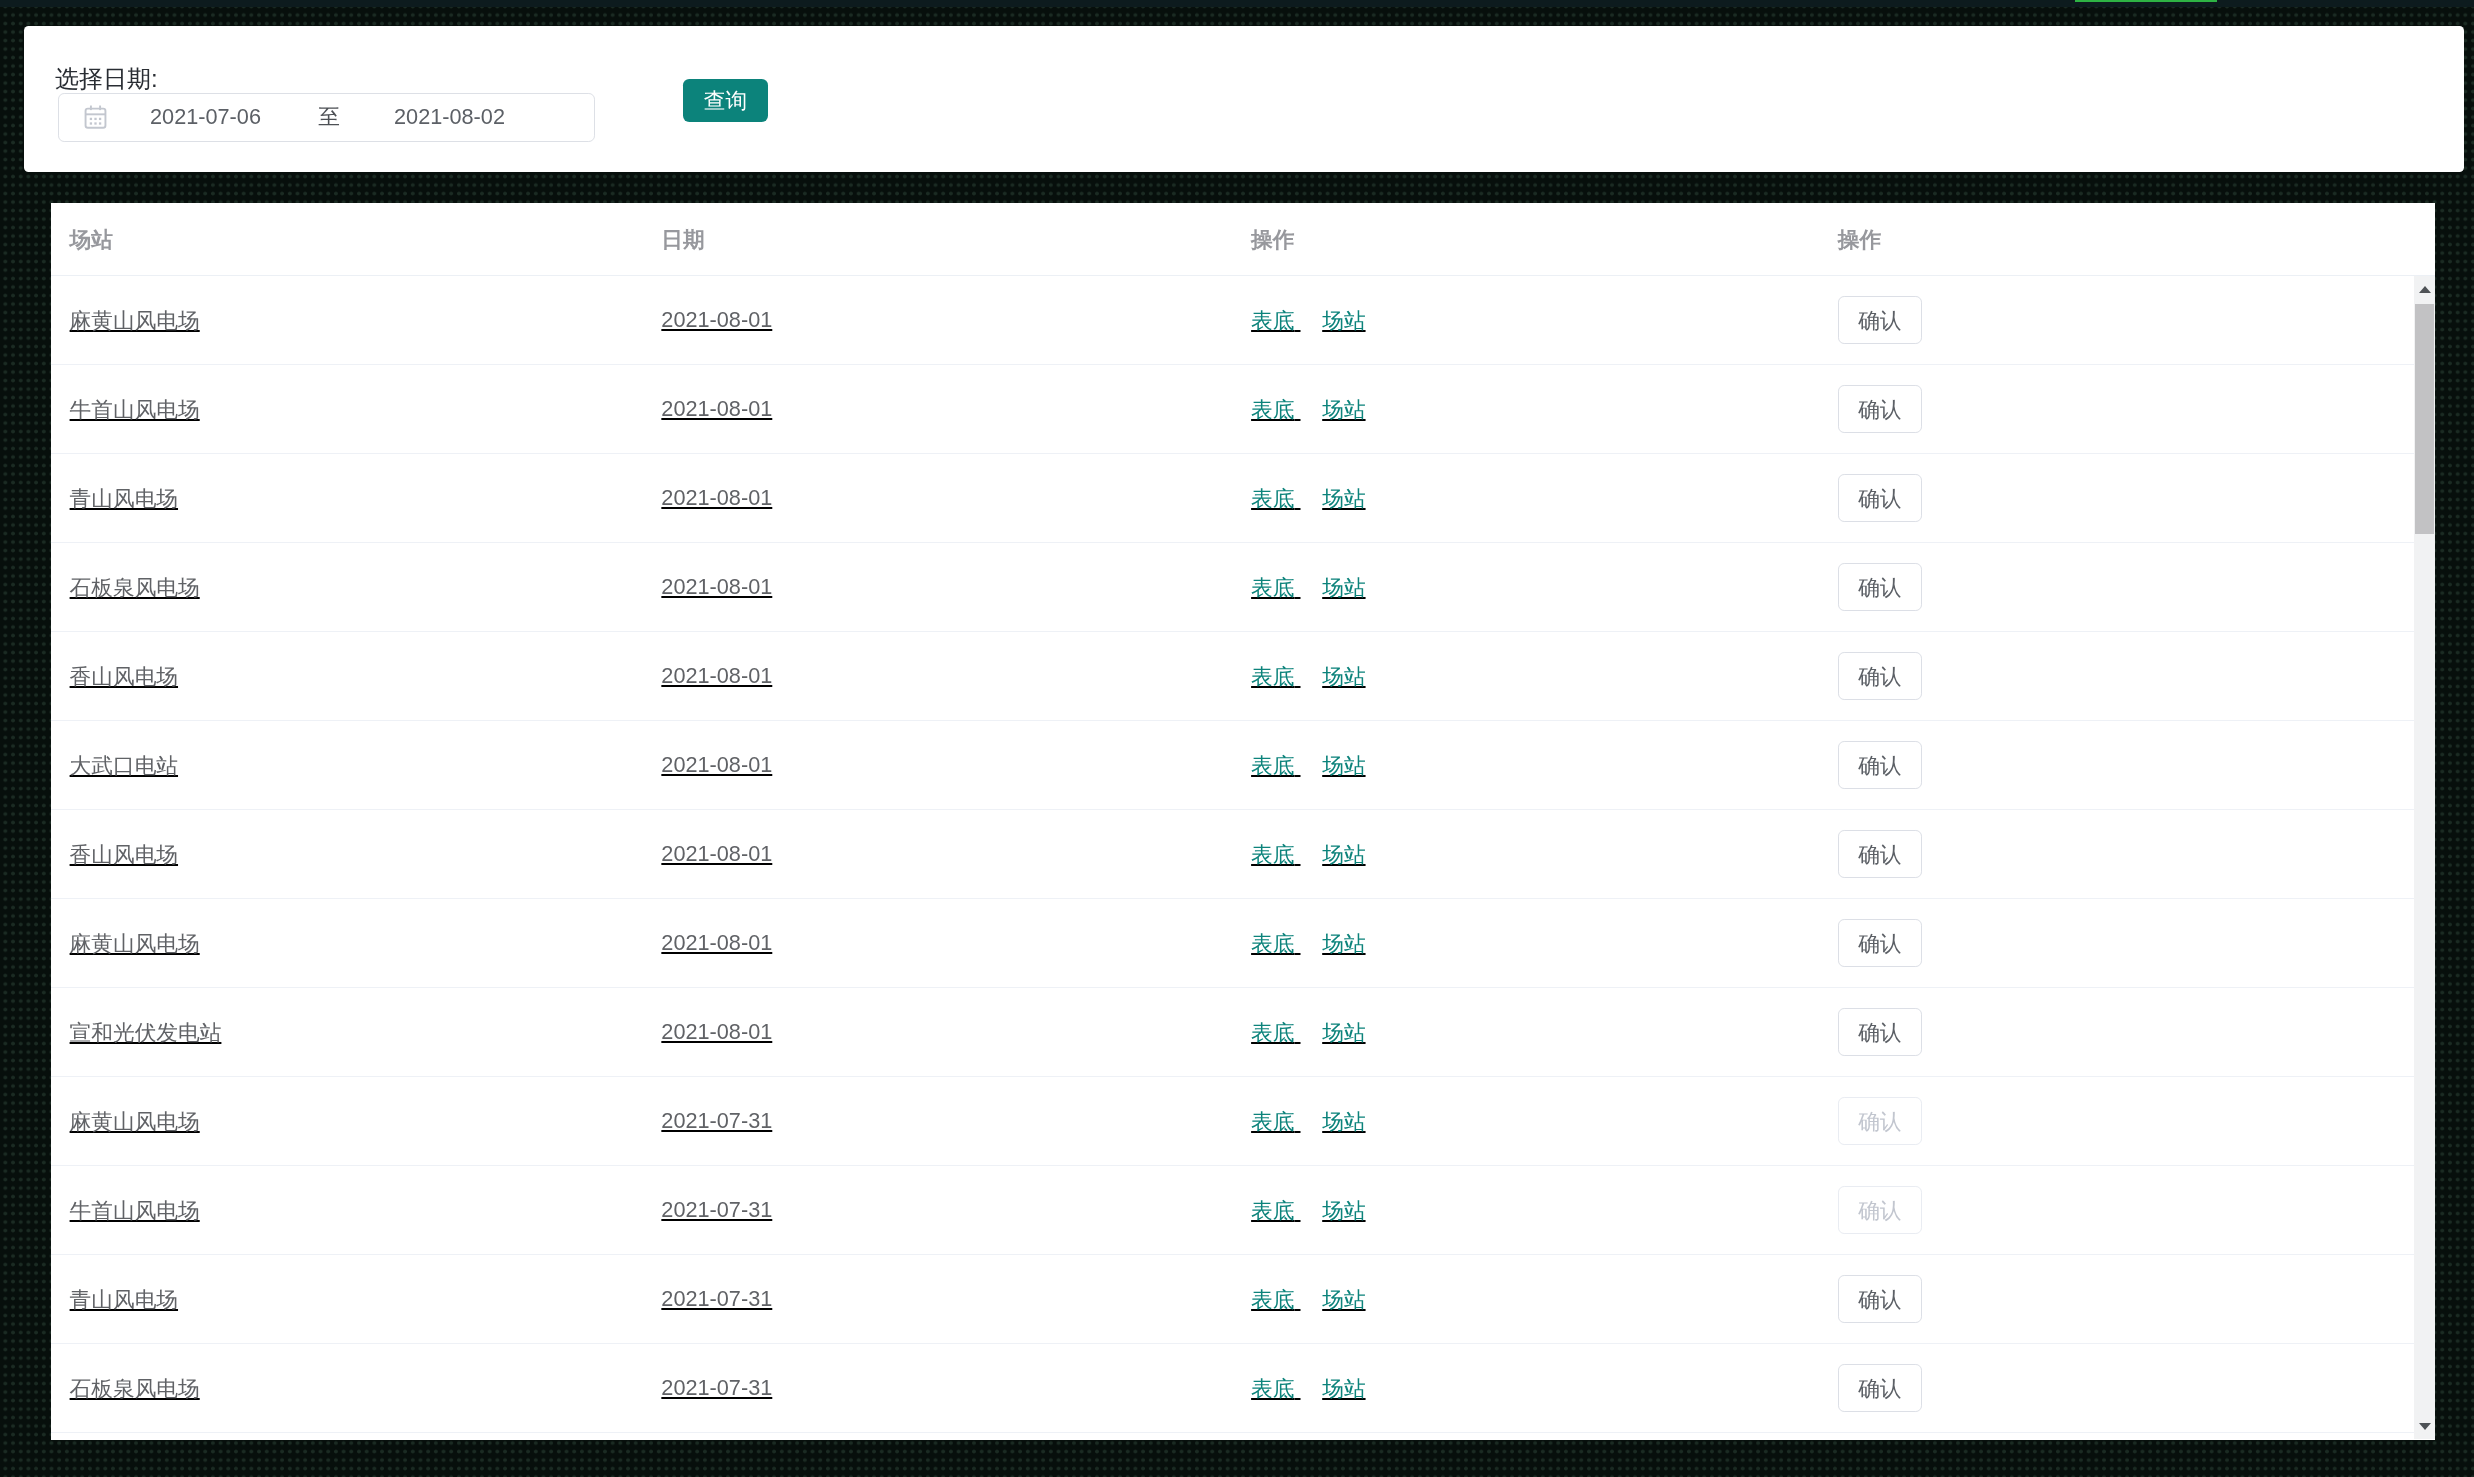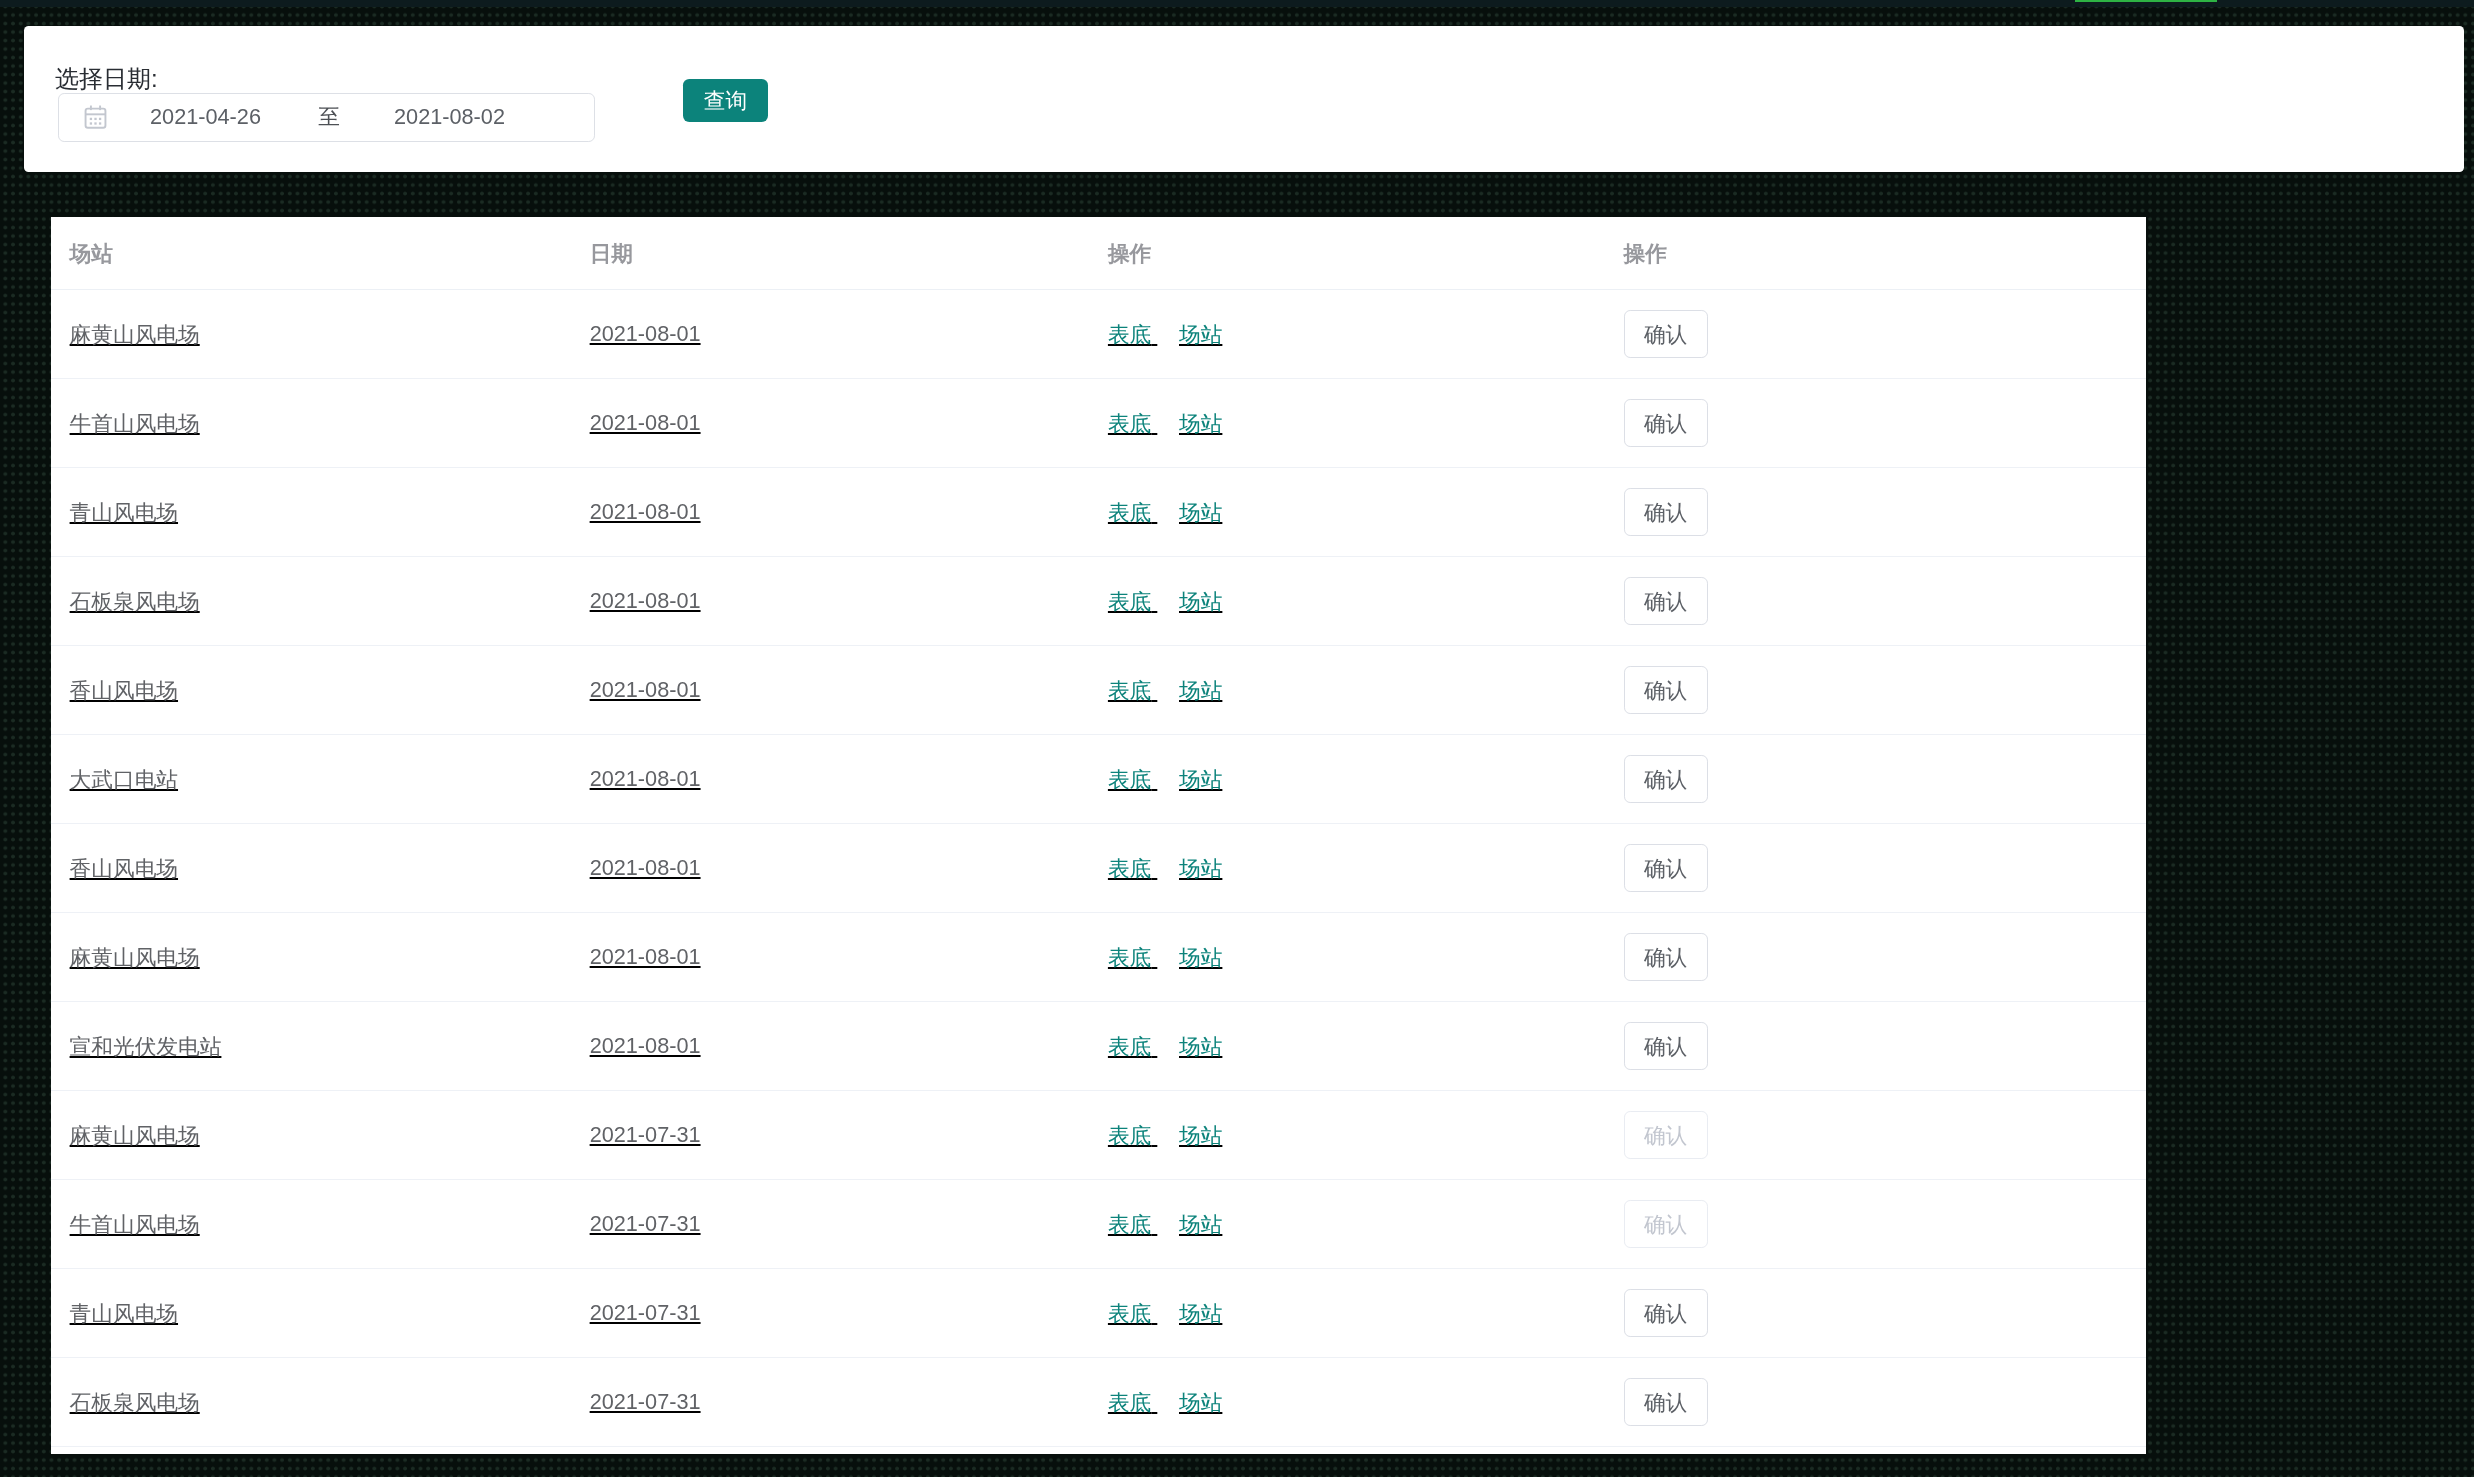--- a/index.html
+++ b/index.html
@@ -30,21 +30,21 @@
   .d-sep   { left:247px; width:46px; color:#4d5055; }
   .d-end   { left:290px; width:201px; }
 
   .search-btn {
     position:absolute; left:659px; top:53px; width:85px; height:43px;
     background:#0c837b; color:#ffffff; font-size:21.7px;
     border:none; border-radius:6.2px; cursor:pointer;
     font-family:inherit;
   }
 
-  .table-card { left:51px; top:217px; width:2095px; height:1237px; overflow:hidden; }
+  .table-card { left:51px; top:203px; width:2384px; height:1237px; overflow:hidden; }
   .thead { display:flex; height:73px; align-items:center; border-bottom:1.5px solid #ecf0f5; }
   .th { font-size:21.7px; font-weight:700; color:#97989d; padding-left:18.6px; }
   .c1 { width:592px; } .c2 { width:590px; } .c3 { width:587px; } .c4 { width:616px; }
 
   .trow { display:flex; height:89px; align-items:center; border-bottom:1.5px solid #eef1f6;text-decoration:underline; }
   .td { font-size:21.7px; color:#606266; padding-left:18.6px; }
   .op-link { color:#0c837b; text-decoration:none; cursor:pointer;margin-top:8px; }
   .op-link + .op-link { margin-left:21.7px; }
   .confirm-btn {
     width:84px; height:48px; background:#fff; border:1.5px solid #dcdfe6; border-radius:6.2px;
@@ -74,21 +74,21 @@
       <line x1="3" y1="13.5" x2="29" y2="13.5" stroke="#c3c7cf" stroke-width="2.5"></line>
       <line x1="10" y1="2" x2="10" y2="8" stroke="#c3c7cf" stroke-width="2.5"></line>
       <line x1="22" y1="2" x2="22" y2="8" stroke="#c3c7cf" stroke-width="2.5"></line>
       <rect x="8.5" y="18" width="3" height="3" fill="#c3c7cf"></rect>
       <rect x="14.5" y="18" width="3" height="3" fill="#c3c7cf"></rect>
       <rect x="20.5" y="18" width="3" height="3" fill="#c3c7cf"></rect>
       <rect x="8.5" y="24" width="3" height="3" fill="#c3c7cf"></rect>
       <rect x="14.5" y="24" width="3" height="3" fill="#c3c7cf"></rect>
       <rect x="20.5" y="24" width="3" height="3" fill="#c3c7cf"></rect>
     </svg>
-    <span class="d-start">2021-04-26</span>
+    <span class="d-start">2021-07-06</span>
     <span class="d-sep">至</span>
     <span class="d-end">2021-08-02</span>
   </div>
 
   <button class="search-btn">查询</button>
 </div>
 
 <div class="card table-card">
   <div class="thead">
     <div class="th c1">场站</div>

